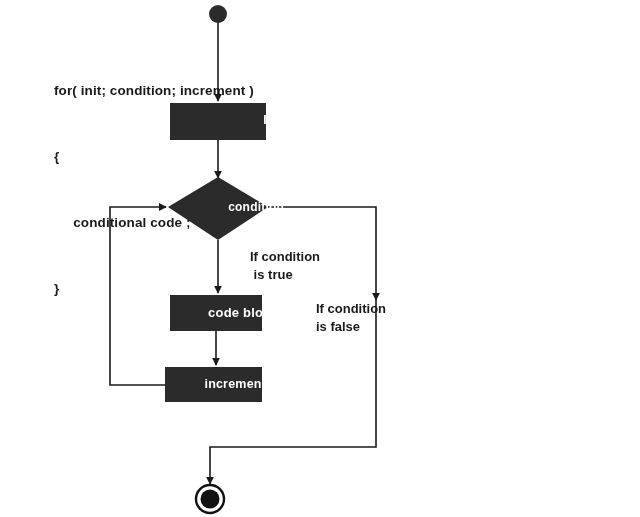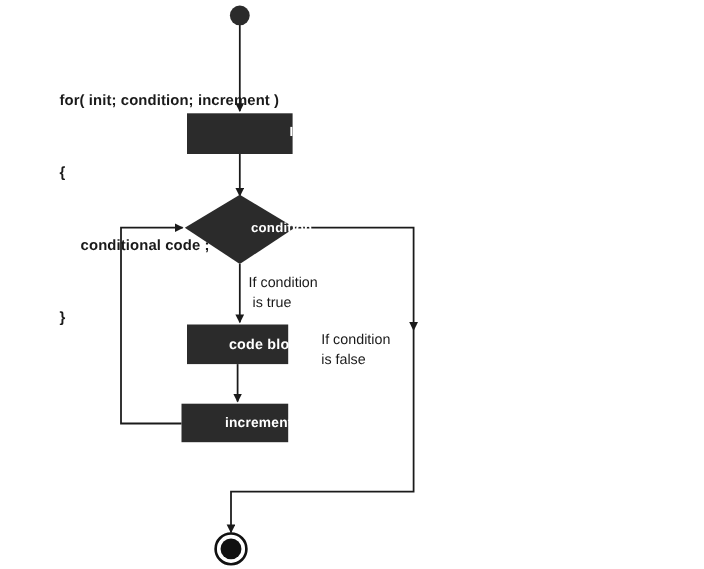--- a/index.html
+++ b/index.html
@@ -72,23 +72,24 @@
     left: 165px;
     top: 377px;
     width: 85px;
     font-size: 12.5px;
   }
   .edge-label {
     position: absolute;
     color: #1a1a1a;
     font-family: "Liberation Sans", sans-serif;
     font-size: 13px;
-    font-weight: normal;
+    font-weight: bold;
     line-height: 18px;
     white-space: pre;
+    margin-left: 24px;
   }
   .label-true {
     left: 226px;
     top: 248px;
   }
   .label-false {
     left: 292px;
     top: 300px;
   }
 </style>

